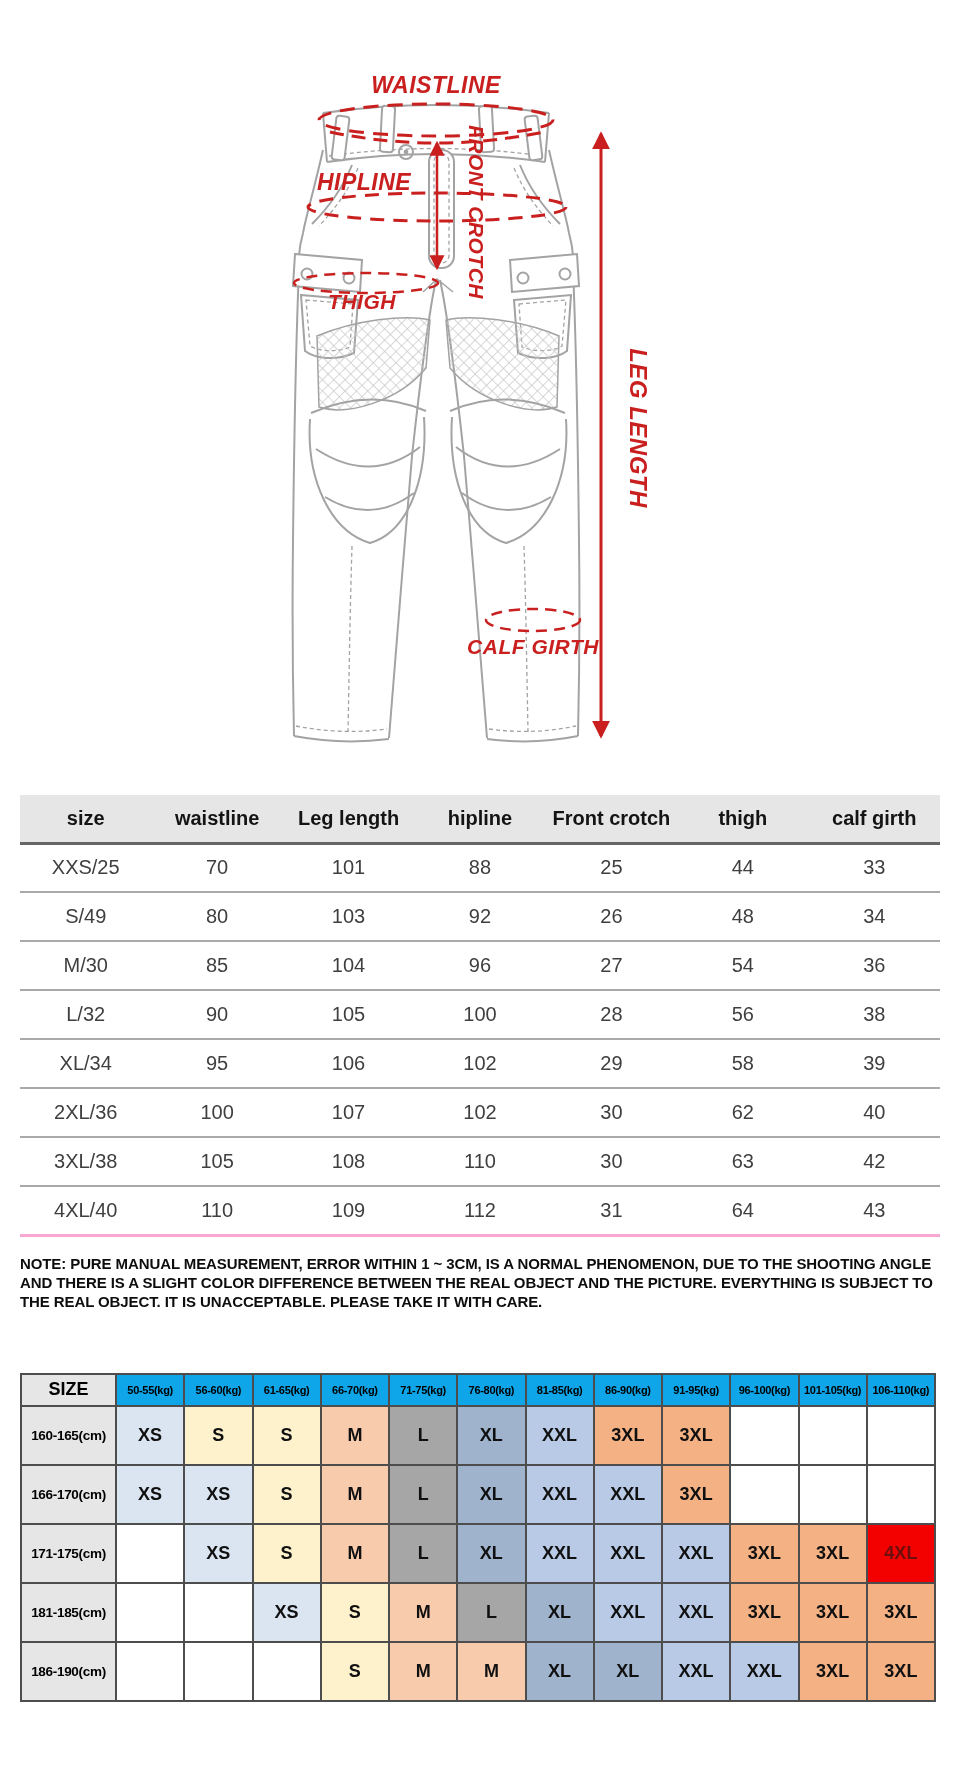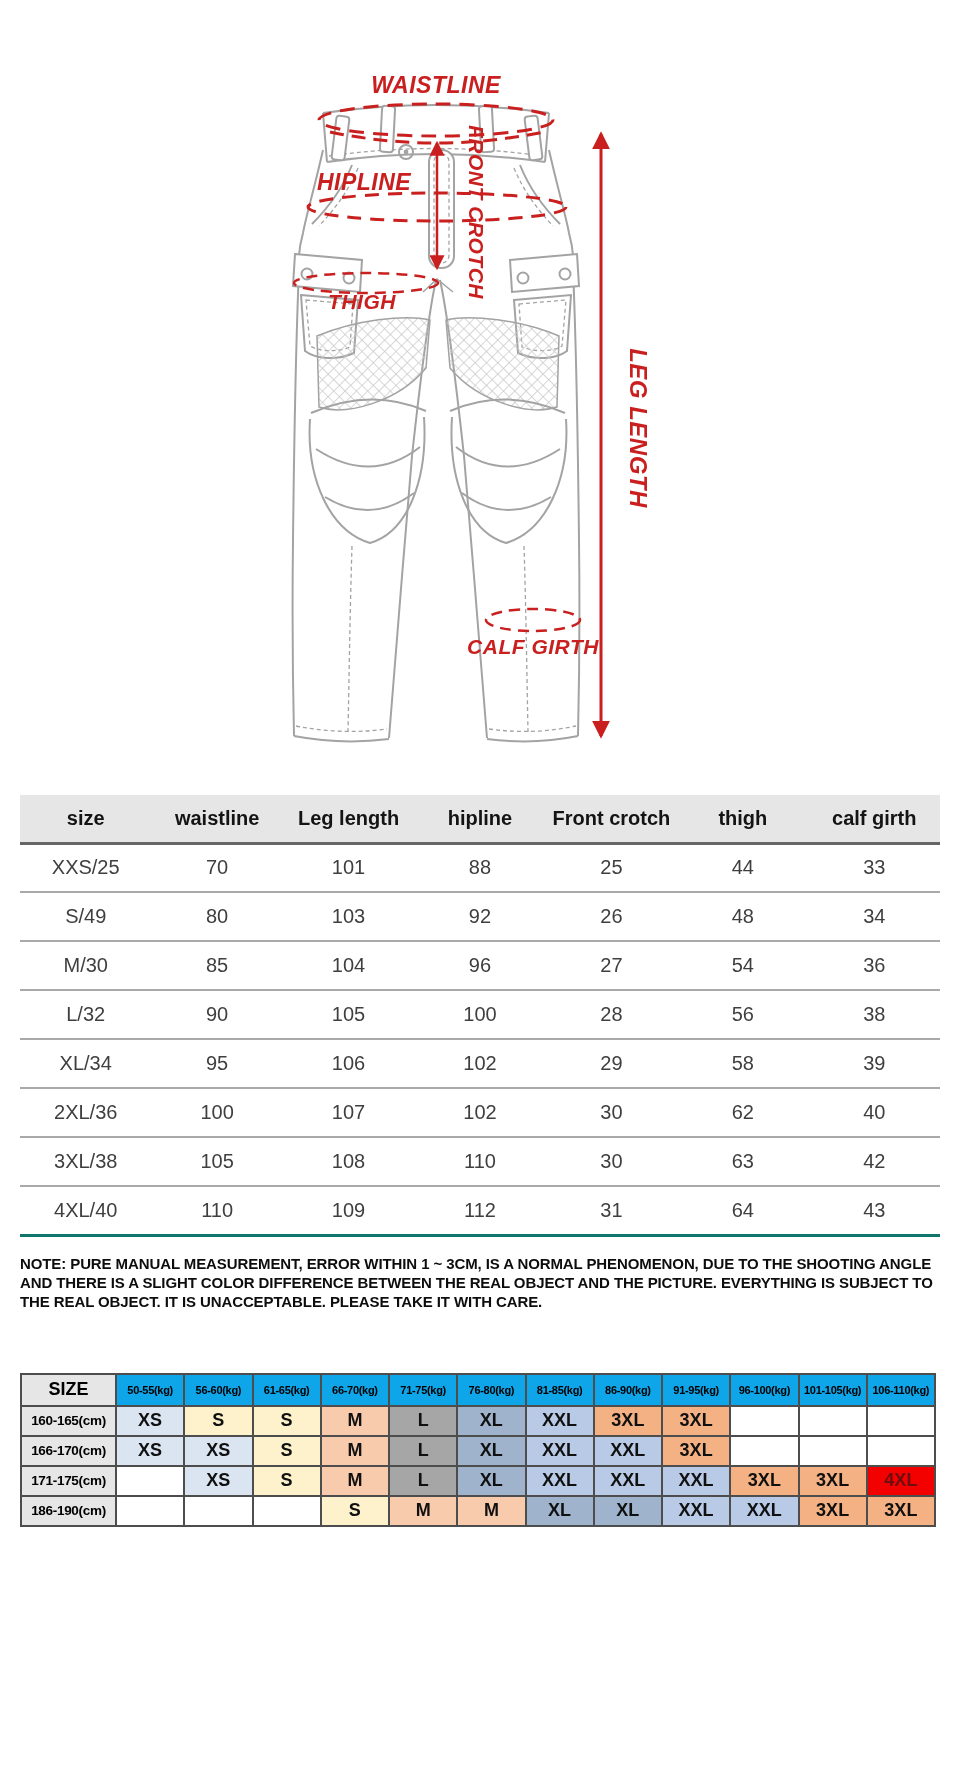--- a/index.html
+++ b/index.html
@@ -12,33 +12,33 @@
   svg{display:block}
   .accent-stroke{stroke:var(--accent)}
   #ah path{fill:var(--accent)}
   .accent-text text{fill:var(--accent);font-family:"Liberation Sans",sans-serif;
     font-weight:bold;font-style:italic;letter-spacing:.5px}
 
   
   table.spec{width:920px;margin:20px 0 0 20px;border-collapse:collapse;table-layout:fixed;text-align:center}
   table.spec th{background:#e6e6e6;font-size:20px;font-weight:700;color:#141414;height:48px;border-bottom:3px solid #666}
   table.spec td{font-size:20px;color:#3f3f3f;height:49px;border-bottom:2px solid #a9a9a9;font-weight:400}
-  table.spec tbody tr:last-child td{border-bottom:3px solid #0f766e}
+  table.spec tbody tr:last-child td{border-bottom:3px solid #f9a8d4}
 
   
   .note{width:924px;margin:17px 0 0 20px;font-size:15px;font-weight:700;line-height:19px;
     color:#0d0d0d;letter-spacing:-.1px}
 
   
   table.matrix{width:916px;margin:62px 0 0 20px;border-collapse:collapse;table-layout:fixed;
     text-align:center;border:2px solid #3c3c3c}
   table.matrix th,table.matrix td{border:2px solid #4d4d4d;overflow:hidden}
   table.matrix thead th{font-size:11px;font-weight:700;color:#000;height:32px;background:#0ea5e9;letter-spacing:-.3px}
   table.matrix thead th.corner{font-size:18px;background:#e7e6e6;width:95px;letter-spacing:0}
-  table.matrix tbody th.rowlabel{font-size:13.5px;font-weight:700;background:#e7e6e6;height:30px;letter-spacing:-.3px}
+  table.matrix tbody th.rowlabel{font-size:13.5px;font-weight:700;background:#e7e6e6;height:59px;letter-spacing:-.3px}
   table.matrix td{font-size:18px;font-weight:700;color:#101010;background:#fff}
 </style>
 </head>
 <body>
 
 <div class="diagram-wrap">
 <svg viewBox="0 0 960 775" width="960" height="775">
   <defs>
     <marker id="ah" viewBox="0 0 10 10" refX="8.5" refY="5" markerWidth="6" markerHeight="6" orient="auto-start-reverse">
       <path d="M0,0 L10,5 L0,10 Z"></path>
@@ -268,20 +268,35 @@
         <td style="background: rgb(166, 166, 166);">L</td>
         <td style="background: rgb(159, 179, 205);">XL</td>
         <td style="background: rgb(184, 202, 229);">XXL</td>
         <td style="background: rgb(184, 202, 229);">XXL</td>
         <td style="background: rgb(184, 202, 229);">XXL</td>
         <td style="background: rgb(244, 177, 131);">3XL</td>
         <td style="background: rgb(244, 177, 131);">3XL</td>
         <td style="background: rgb(243, 0, 0); color: rgb(109, 15, 15);">4XL</td>
       </tr>
       <tr>
+        <th class="rowlabel">181-185(cm)</th>
+        <td></td>
+        <td></td>
+        <td style="background: rgb(219, 229, 241);">XS</td>
+        <td style="background: rgb(253, 242, 204);">S</td>
+        <td style="background: rgb(248, 203, 173);">M</td>
+        <td style="background: rgb(166, 166, 166);">L</td>
+        <td style="background: rgb(159, 179, 205);">XL</td>
+        <td style="background: rgb(184, 202, 229);">XXL</td>
+        <td style="background: rgb(184, 202, 229);">XXL</td>
+        <td style="background: rgb(244, 177, 131);">3XL</td>
+        <td style="background: rgb(244, 177, 131);">3XL</td>
+        <td style="background: rgb(244, 177, 131);">3XL</td>
+      </tr>
+      <tr>
         <th class="rowlabel">186-190(cm)</th>
         <td></td>
         <td></td>
         <td></td>
         <td style="background: rgb(253, 242, 204);">S</td>
         <td style="background: rgb(248, 203, 173);">M</td>
         <td style="background: rgb(248, 203, 173);">M</td>
         <td style="background: rgb(159, 179, 205);">XL</td>
         <td style="background: rgb(159, 179, 205);">XL</td>
         <td style="background: rgb(184, 202, 229);">XXL</td>

